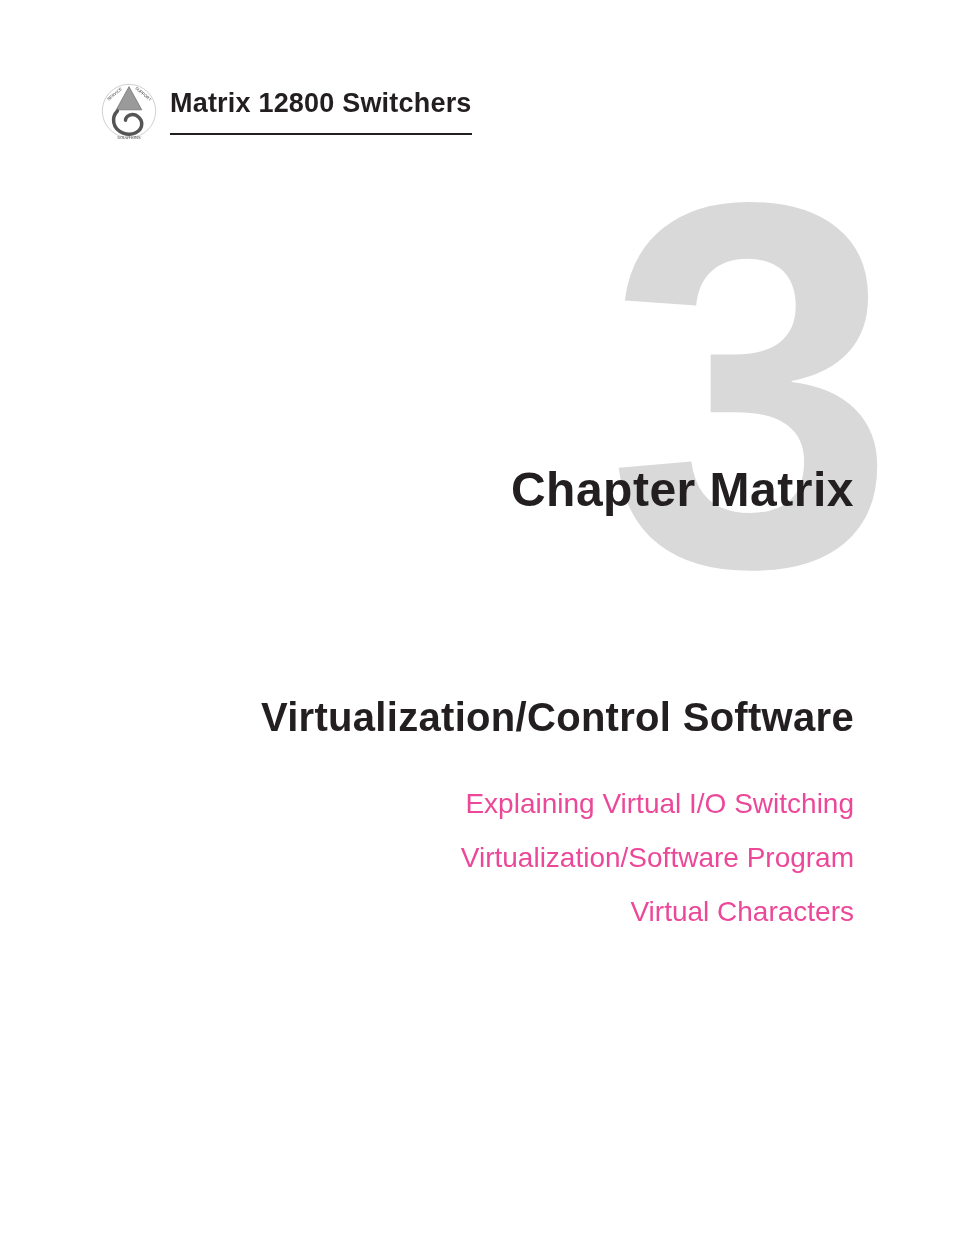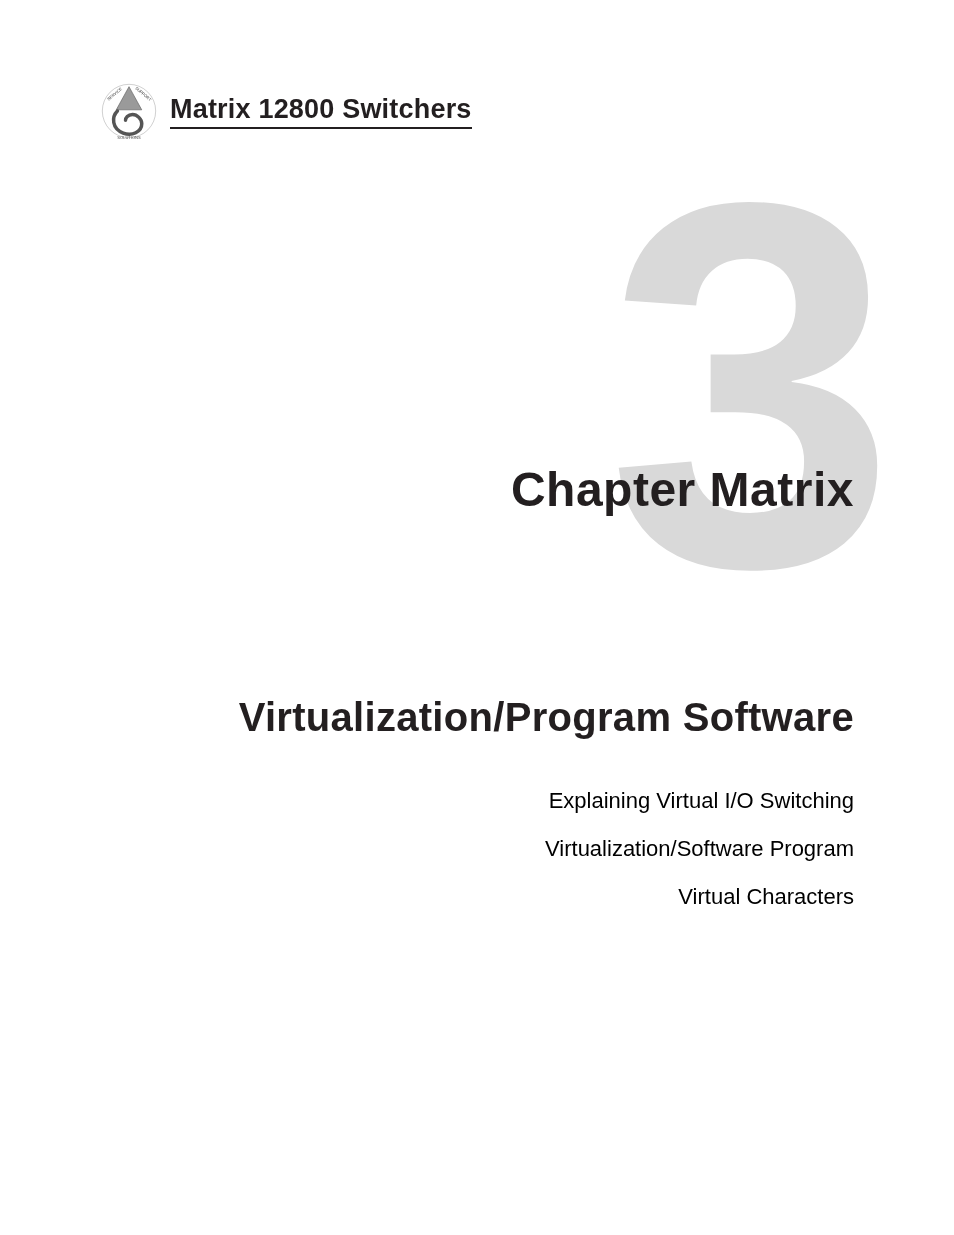--- a/index.html
+++ b/index.html
@@ -26,21 +26,21 @@
     gap: 12px;
   }
   .logo {
     width: 58px;
     height: 58px;
   }
   .product-title {
     font-size: 27px;
     font-weight: 700;
     border-bottom: 2.5px solid #231f20;
-    padding-bottom: 2px;
+    padding-bottom: 14px;
     letter-spacing: 0.2px;
   }
   .big-number {
     position: absolute;
     top: 125px;
     right: 78px;
     font-size: 520px;
     font-weight: 700;
     color: #d9d9d9;
     line-height: 1;
@@ -65,22 +65,22 @@
     text-align: right;
     letter-spacing: 0.3px;
   }
   .links {
     position: absolute;
     top: 788px;
     right: 100px;
     text-align: right;
   }
   .link-item {
-    color: #000000;
-    font-size: 22px;
+    color: #ec4899;
+    font-size: 28px;
     font-weight: 400;
     margin-bottom: 22px;
     cursor: pointer;
   }
 </style>
 </head>
 <body>
 
 <div class="page">
 
@@ -96,21 +96,21 @@
         <text x="50" y="98" font-size="7" text-anchor="middle" fill="#444">SOLUTIONS</text>
       </svg>
     </span>
     <span class="product-title">Matrix 12800 Switchers</span>
   </div>
 
   <div class="big-number">3</div>
 
   <div class="chapter-label">Chapter Matrix</div>
 
-  <div class="chapter-title">Virtualization/Program Software</div>
+  <div class="chapter-title">Virtualization/Control Software</div>
 
   <div class="links">
     <div class="link-item">Explaining Virtual I/O Switching</div>
     <div class="link-item">Virtualization/Software Program</div>
     <div class="link-item">Virtual Characters</div>
   </div>
 
 </div>
 
 </body></html>

